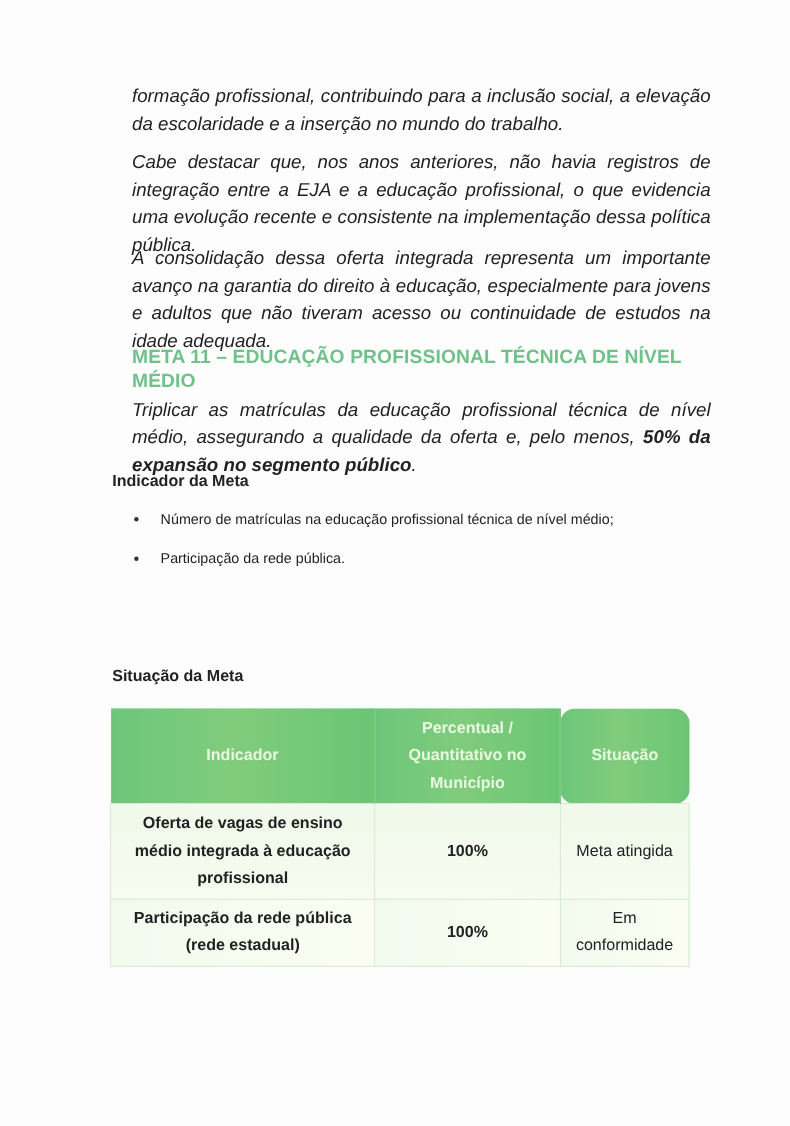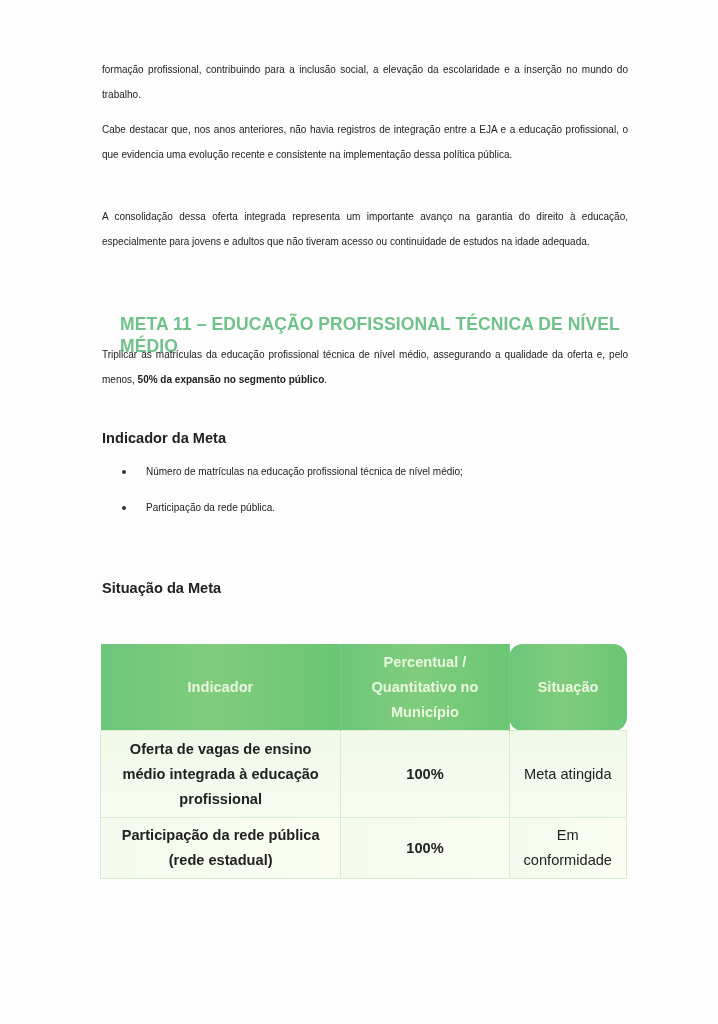--- a/index.html
+++ b/index.html
@@ -3,36 +3,36 @@
 <meta charset="utf-8">
 <style>
   html, body { margin: 0; padding: 0; background: #ffffff; }
   body {
     width: 718px; height: 1024px; position: relative; overflow: hidden;
     font-family: "Liberation Sans", sans-serif; color: #222222;
   }
   .page { position: absolute; left: 0; top: 0; width: 718px; height: 1024px; background: #fdfdfd; }
   .para {
     position: absolute; left: 102px; width: 526px;
-    font-size: 10px; line-height: 25px; text-align: justify; margin: 0;
+    font-size: 17px; line-height: 25px; text-align: justify; margin: 18px; font-style: italic;
   }
   .heading {
     position: absolute; left: 102px; width: 530px; margin: 18px;
     font-size: 17.5px; line-height: 22px; font-weight: bold; color: #6ec28a;
     letter-spacing: 0.1px;
   }
   .subhead {
     position: absolute; left: 102px; margin: 0; font-size: 14.6px; font-weight: bold; color: #222;
   }
   ul.bullets {
     position: absolute; left: 102px; top: 463px; width: 530px;
     margin: 0; padding: 0; list-style: none;
   }
   ul.bullets li {
-    position: relative; padding-left: 44px; font-size: 10px; line-height: 18px; height: 36px;
+    position: relative; padding-left: 44px; font-size: 13px; line-height: 18px; height: 36px;
   }
   ul.bullets li .dot {
     position: absolute; left: 20px; top: 7px; width: 4px; height: 4px; border-radius: 50%; background: #333;
   }
   table.meta {
     position: absolute; left: 100px; top: 644px; width: 527px;
     border-collapse: collapse; font-size: 14.6px;
   }
   table.meta th {
     background: linear-gradient(90deg, #6cc67a 0%, #80cc7c 45%, #6ac674 100%);
@@ -61,21 +61,21 @@
 
   <p class="para" style="top:342px;"><span>Triplicar as matrículas da educação profissional técnica de nível médio, assegurando a qualidade da oferta e, pelo menos, </span><b>50% da expansão no segmento público</b><span>.</span></p>
 
   <h3 class="subhead" style="top:430px;">Indicador da Meta</h3>
 
   <ul class="bullets">
     <li><span class="dot"></span><span>Número de matrículas na educação profissional técnica de nível médio;</span></li>
     <li><span class="dot"></span><span>Participação da rede pública.</span></li>
   </ul>
 
-  <h3 class="subhead" style="top:580px;">Situação da Meta</h3>
+  <h3 class="subhead" style="top:607px;">Situação da Meta</h3>
 
   <table class="meta">
     <thead>
       <tr>
         <th style="width:222px;">Indicador</th>
         <th style="width:150px;">Percentual / Quantitativo no Município</th>
         <th style="width:100px; border-right:none;border-radius:14px;">Situação</th>
       </tr>
     </thead>
     <tbody>

